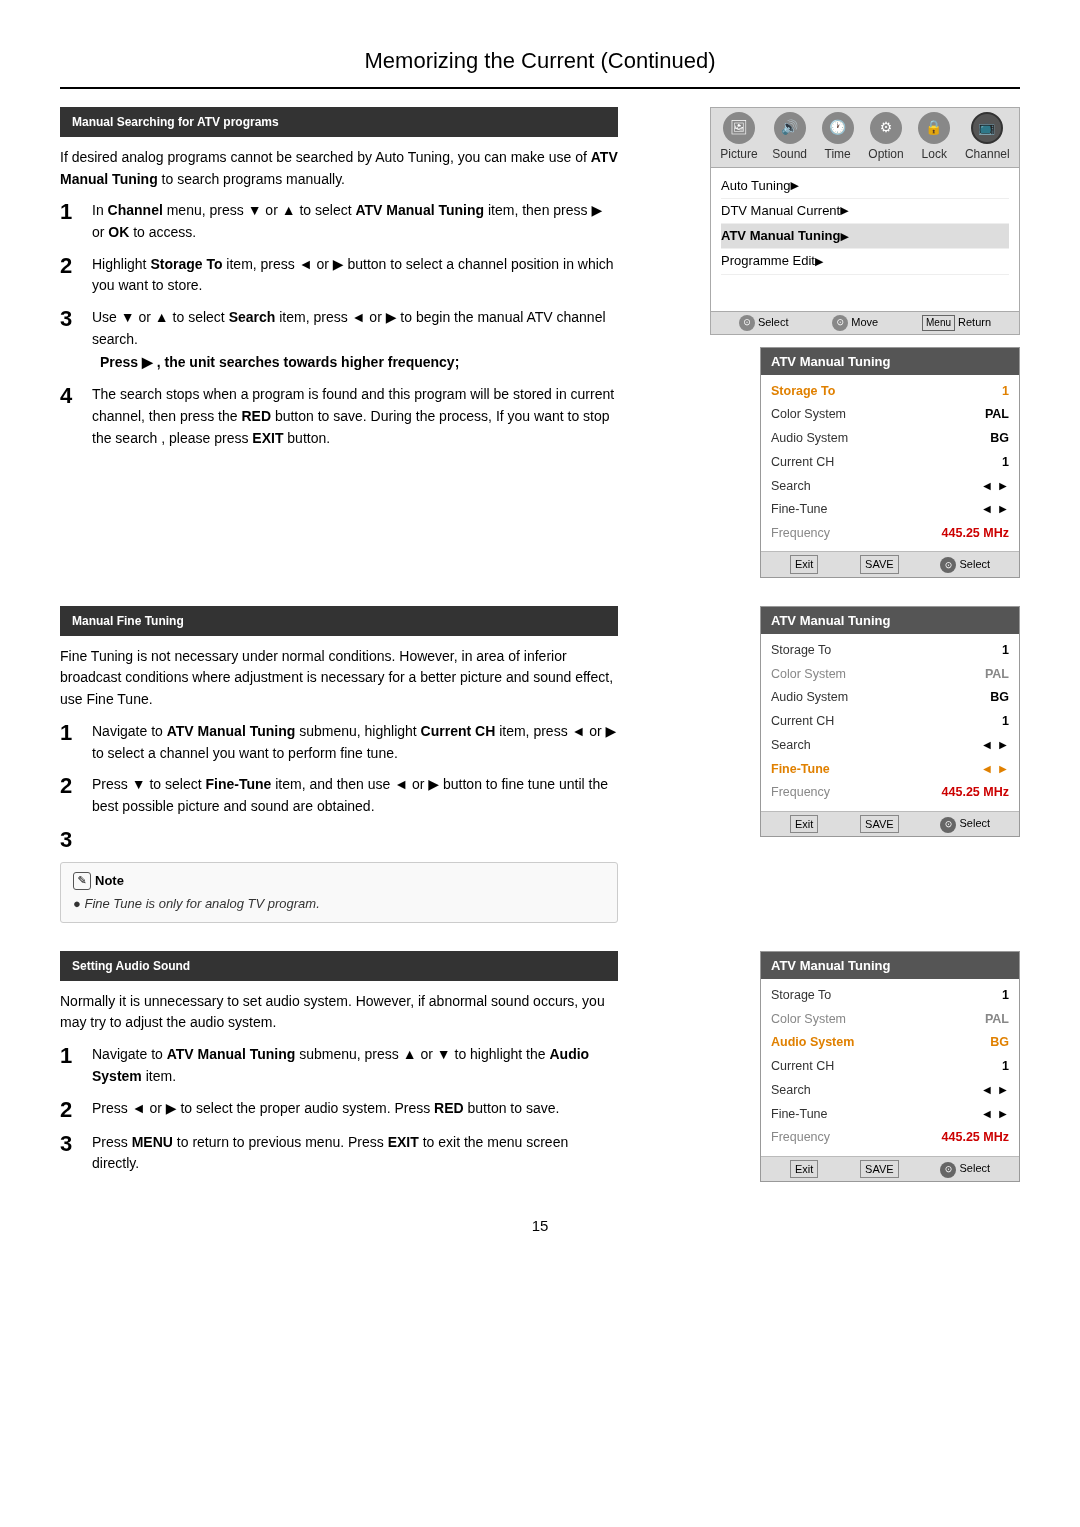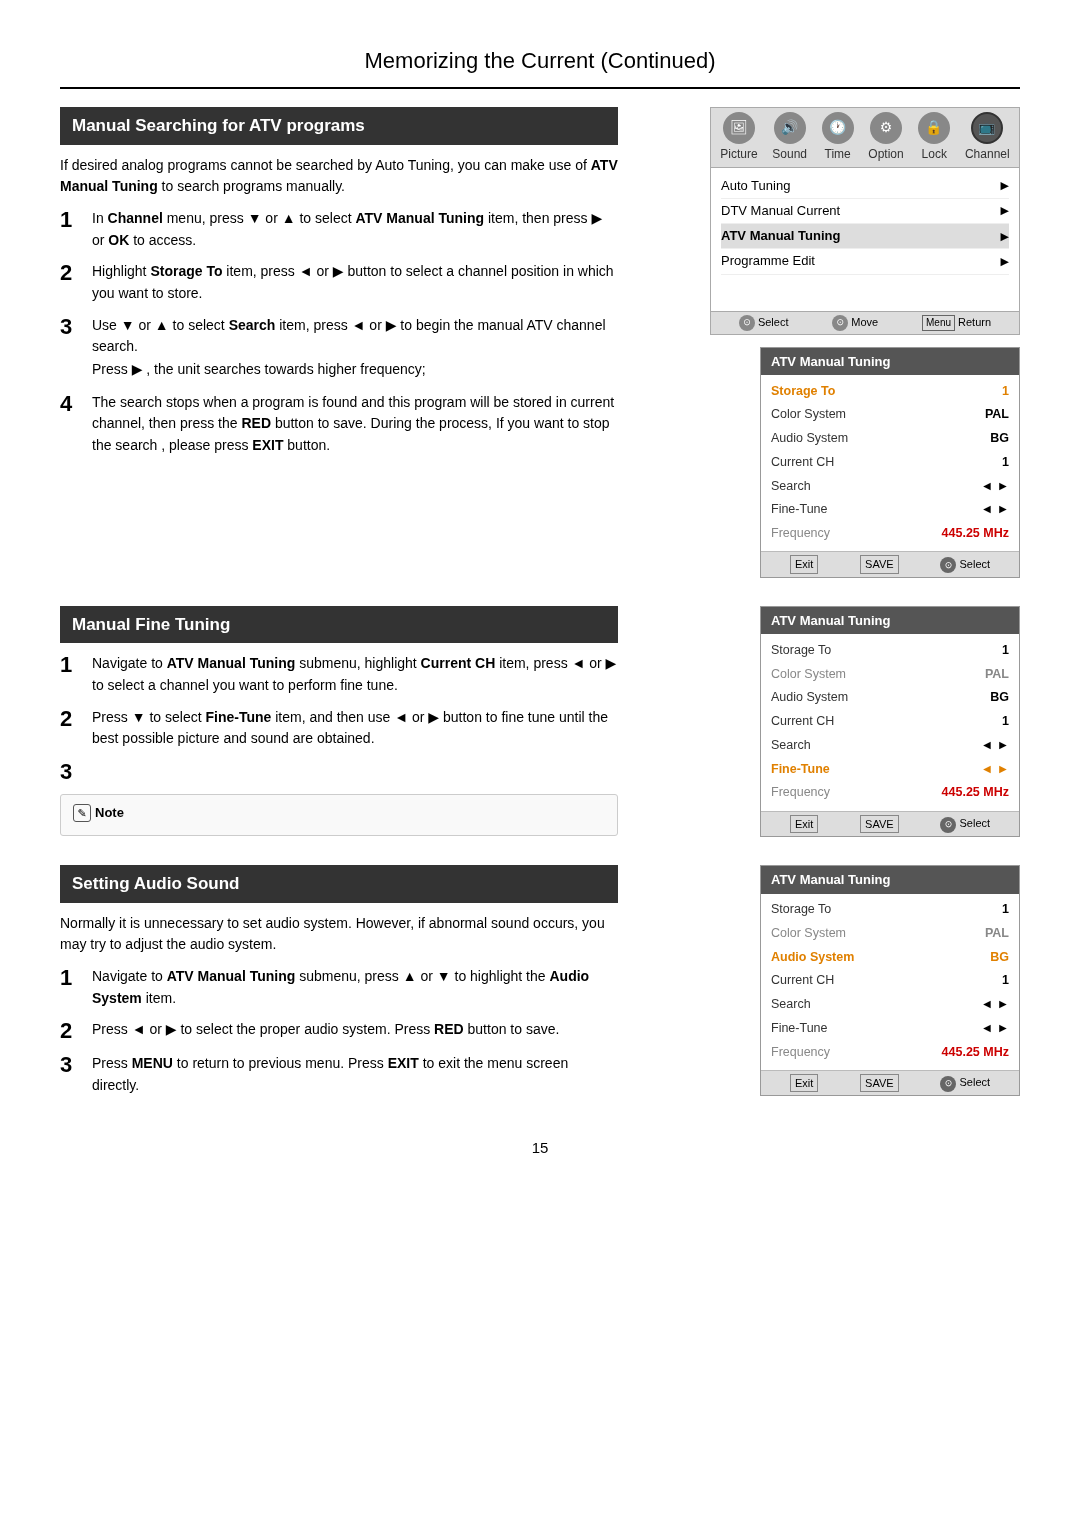--- a/index.html
+++ b/index.html
@@ -22,21 +22,21 @@
       margin-bottom: 18px;
       border-bottom: 2px solid #000;
       padding-bottom: 8px;
     }
     .page-title span { font-weight: normal; font-size: 22px; }
 
     
     .section-header {
       background: #333;
       color: #fff;
-      font-size: 17px;
+      font-size: 12px;
       font-weight: bold;
       padding: 6px 12px;
       margin-bottom: 10px;
       display: inline-block;
       width: 100%;
     }
 
     
     .two-col {
       display: flex;
@@ -128,21 +128,20 @@
       border: 2px solid #333;
     }
     .menu-icon-label { font-size: 12px; color: #333; }
 
     .menu-items {
       padding: 6px 10px;
       background: #fff;
     }
     .menu-item-row {
       display: flex;
-      justify-content: space-between;
       align-items: center;
       padding: 3px 0;
       font-size: 13px;
       border-bottom: 1px solid #eee;
     }
     .menu-item-row.highlighted {
       background: #ddd;
     }
     .arrow-right { font-size: 11px; }
 
@@ -242,21 +241,22 @@
 
     
     .page-number {
       text-align: center;
       margin-top: 30px;
       font-size: 15px;
     }
 
     .press-line {
       display: block;
-      margin: 1px 0;
+      margin: 1px 8px;
+      font-weight: bold;
     }
   </style>
 </head>
 <body>
 
 <div class="page-title">
   <span>Memorizing the Current</span><span> (Continued)</span>
 </div>
 
 <div class="two-col">
@@ -379,38 +379,40 @@
         <span style="border:1px solid #888;padding:0 4px;font-size:11px;">SAVE</span>
         <span><span class="btn-circle">⊙</span> Select</span>
       </div>
     </div>
   </div>
 </div>
 
 <div class="two-col">
   <div class="left-col">
     <div class="section-header">Manual Fine Tuning</div>
+    <p class="body-text">Fine Tuning is not necessary under normal conditions. However, in area of inferior broadcast conditions where adjustment is necessary for a better picture and sound effect, use Fine Tune.</p>
     <ul class="numbered-list">
       <li>
         <span class="num-label">1</span>
         <span class="list-text">Navigate to <b>ATV Manual Tuning</b> submenu, highlight <b>Current CH</b> item, press ◄ or ▶ to select a channel you want to perform fine tune.</span>
       </li>
       <li>
         <span class="num-label">2</span>
         <span class="list-text">Press ▼ to select <b>Fine-Tune</b> item, and then use ◄ or ▶ button to fine tune until the best possible picture and sound are obtained.</span>
       </li>
       <li>
         <span class="num-label">3</span>
       </li>
     </ul>
     <div class="note-box">
       <div class="note-header">
         <span class="note-icon">✎</span>
         <b>Note</b>
       </div>
+      <div class="note-text">Fine Tune is only for analog TV program.</div>
     </div>
   </div>
   <div class="right-col">
 
     <div class="atv-box">
       <div class="atv-title">ATV Manual Tuning</div>
       <div class="atv-rows">
         <div class="atv-row">
           <span class="label">Storage To</span>
             <span class="value">1</span>

